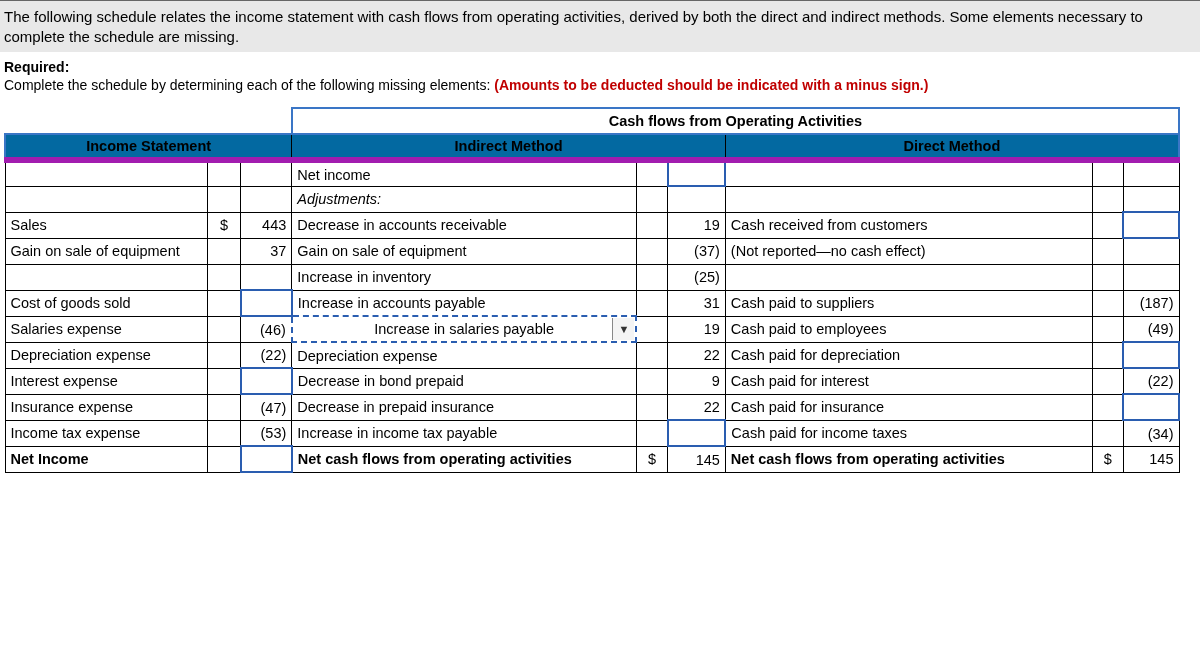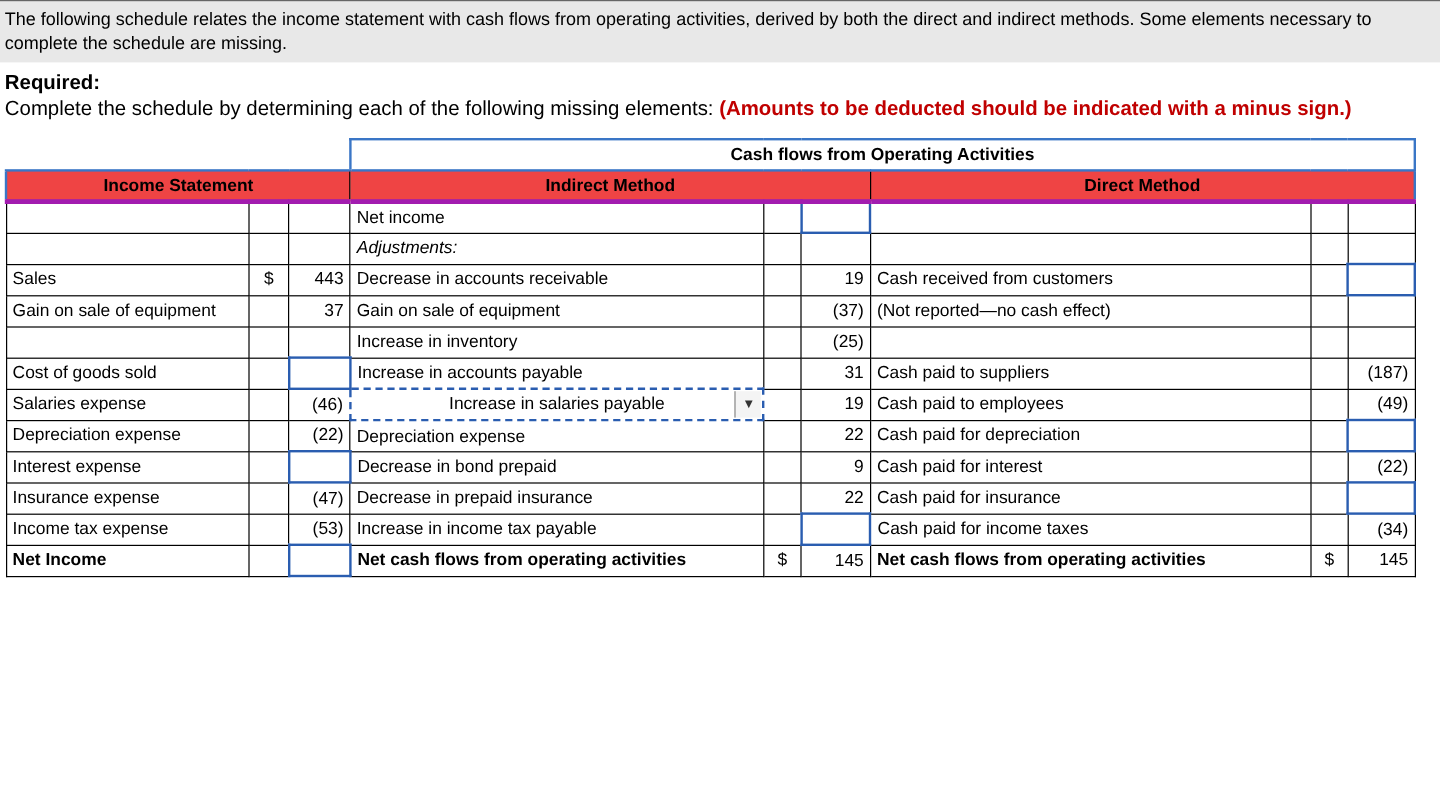--- a/index.html
+++ b/index.html
@@ -13,21 +13,21 @@
   }
   .intro-block {
     background: #e8e8e8;
     padding: 6px 4px 4px 4px;
     border-top: 1px solid #666;
     line-height: 1.35;
   }
   .intro-text { font-size: 15px; }
   .req-block {
     padding: 6px 4px 2px 4px;
-    font-size: 17px;
+    font-size: 14px;
     line-height: 1.35;
   }
   .req-bold { font-weight: 700; }
   .red-bold { color: #c00000; font-weight: 700; text-align: center; }
   .table-wrap { padding: 10px 4px; }
   table {
     border-collapse: collapse;
     width: 1176px;
     table-layout: fixed;
   }
@@ -44,24 +44,24 @@
   .bold { font-weight: 700; }
   .italic { font-style: italic; }
   .super-header td {
     background: #fff;
     font-weight: 700;
     text-align: center;
     border-top: 2px solid #3a76c6;
     border-bottom: 2px solid #3a76c6;
   }
   .sub-header td {
-    background: #ef4444;
+    background: #0369a1;
     font-weight: 700;
     text-align: center;
-    border-bottom: 4px solid #a21caf;
+    border-bottom: 6px solid #a21caf;
   }
   .blue-input {
     border: 2px solid #2a5db0 !important;
     background: #fff;
   }
   .dashed-input {
     border: 2px dashed #2a5db0 !important;
     background: #fff;
   }
   .dropdown-cell { position: relative; text-align: center; }

